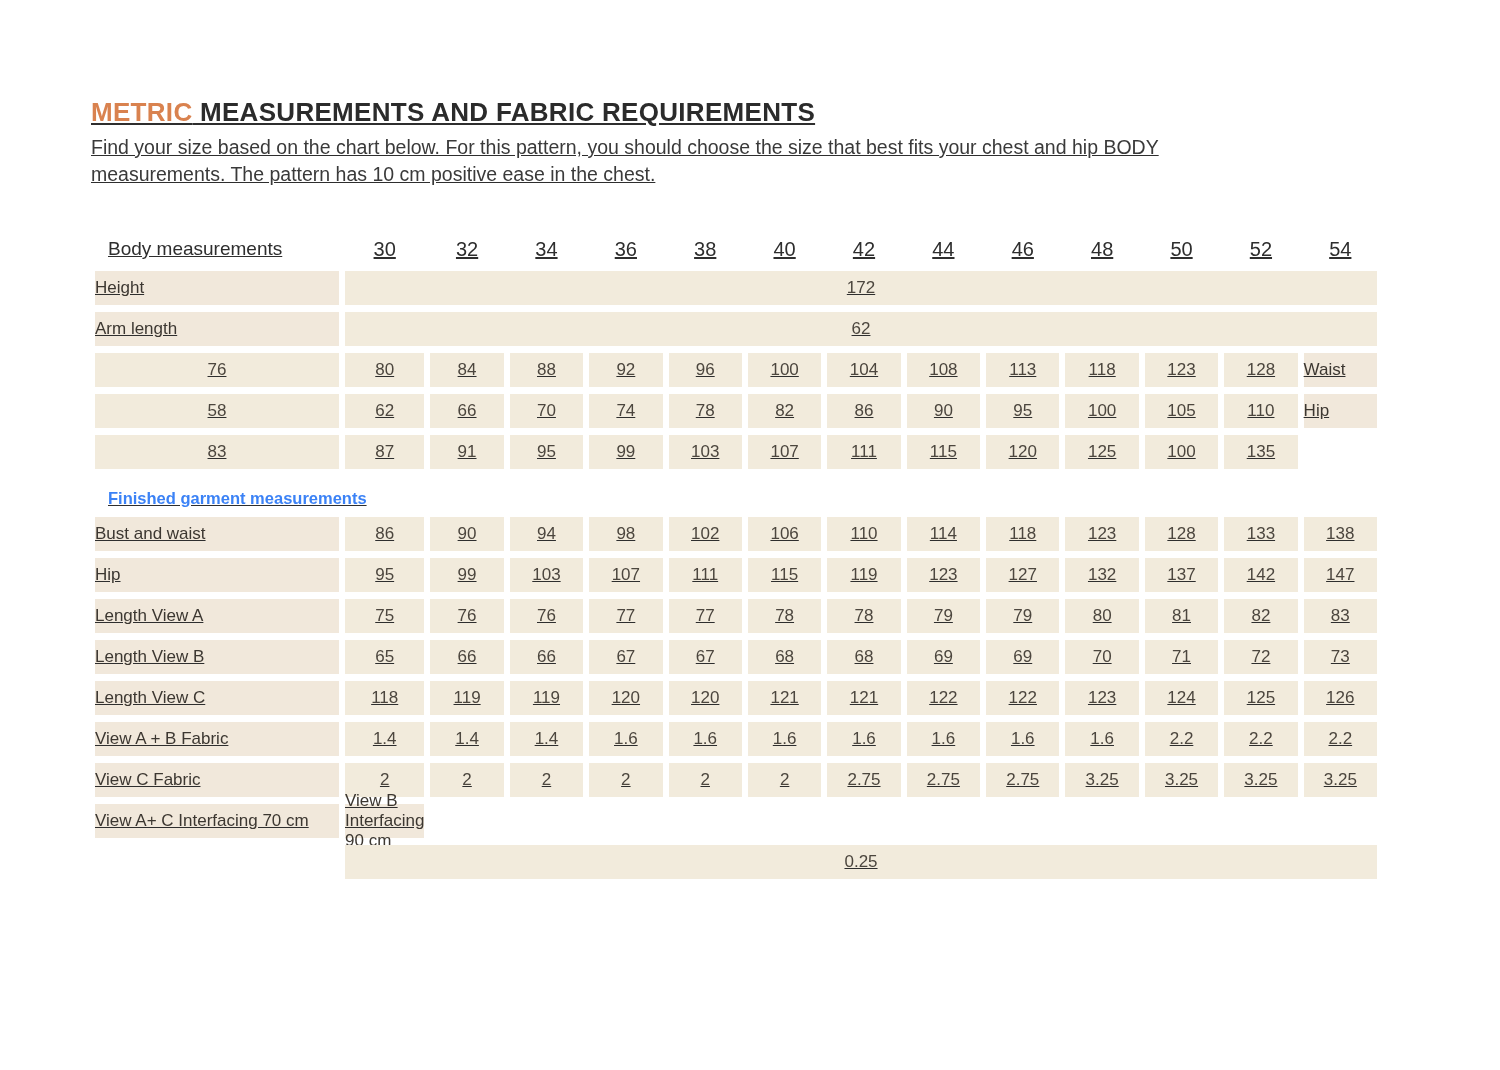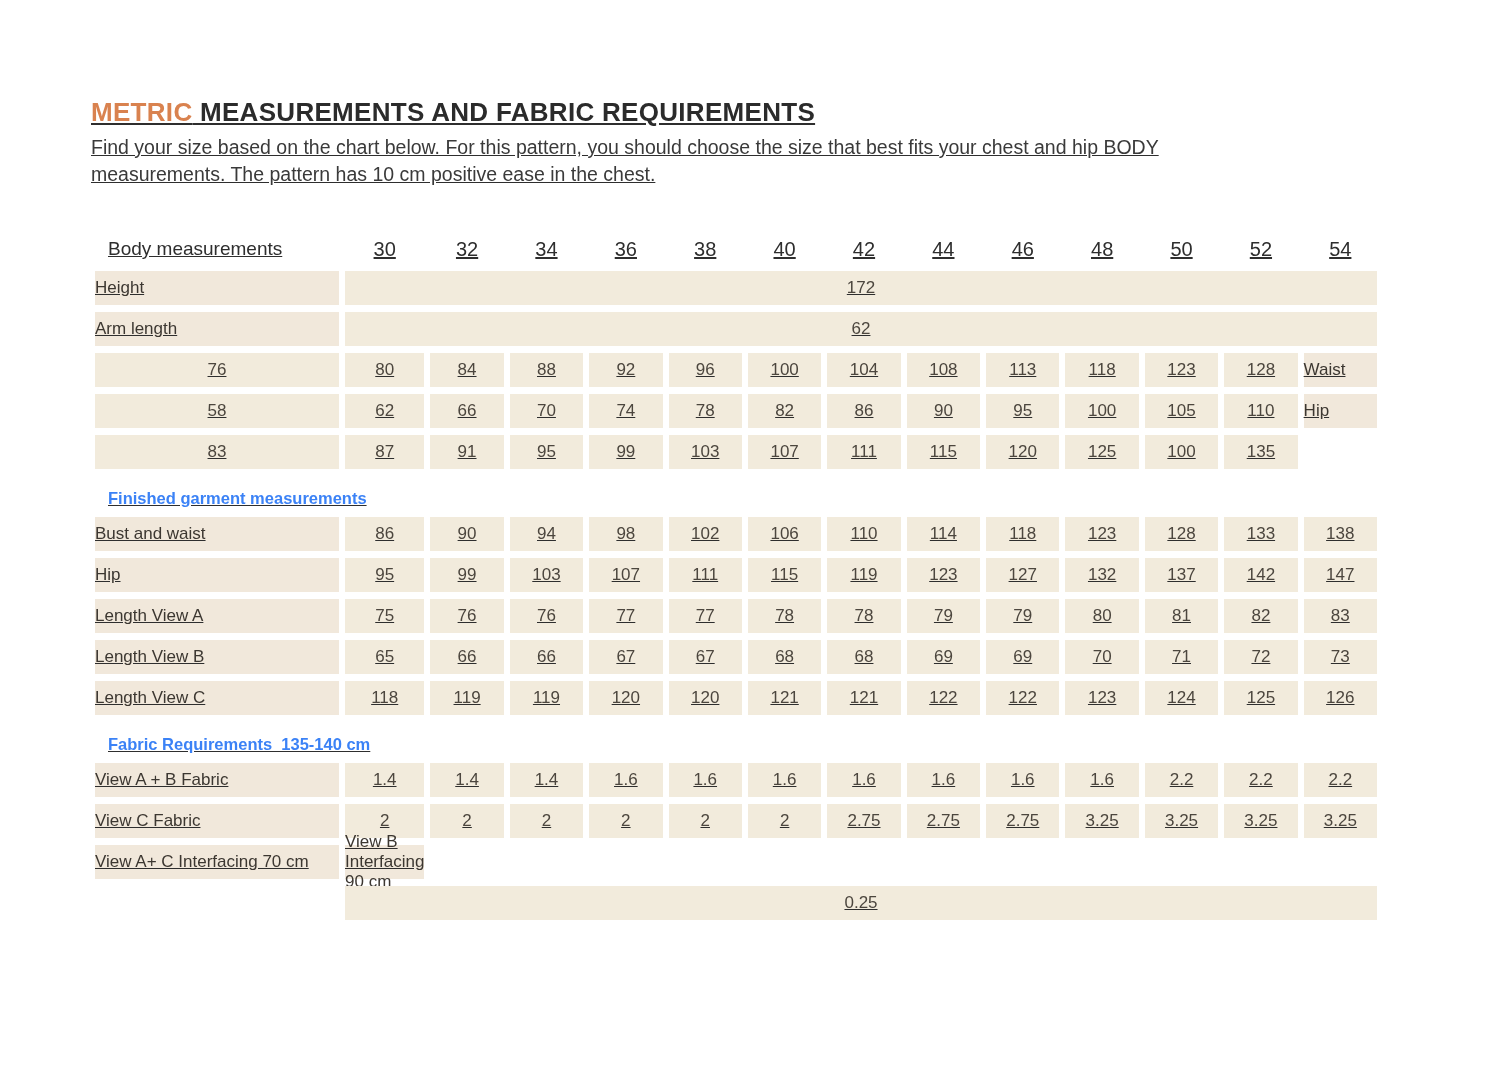--- a/index.html
+++ b/index.html
@@ -221,21 +221,20 @@
       <div class="cell value-cell">120</div>
       <div class="cell value-cell">120</div>
       <div class="cell value-cell">121</div>
       <div class="cell value-cell">121</div>
       <div class="cell value-cell">122</div>
       <div class="cell value-cell">122</div>
       <div class="cell value-cell">123</div>
       <div class="cell value-cell">124</div>
       <div class="cell value-cell">125</div>
       <div class="cell value-cell">126</div>
-      <div class="cell section-header">Fabric Requirements  135-140 cm</div>
       <div class="cell label-cell">View A + B Fabric</div>
       <div class="cell value-cell">1.4</div>
       <div class="cell value-cell">1.4</div>
       <div class="cell value-cell">1.4</div>
       <div class="cell value-cell">1.6</div>
       <div class="cell value-cell">1.6</div>
       <div class="cell value-cell">1.6</div>
       <div class="cell value-cell">1.6</div>
       <div class="cell value-cell">1.6</div>
       <div class="cell value-cell">1.6</div>

